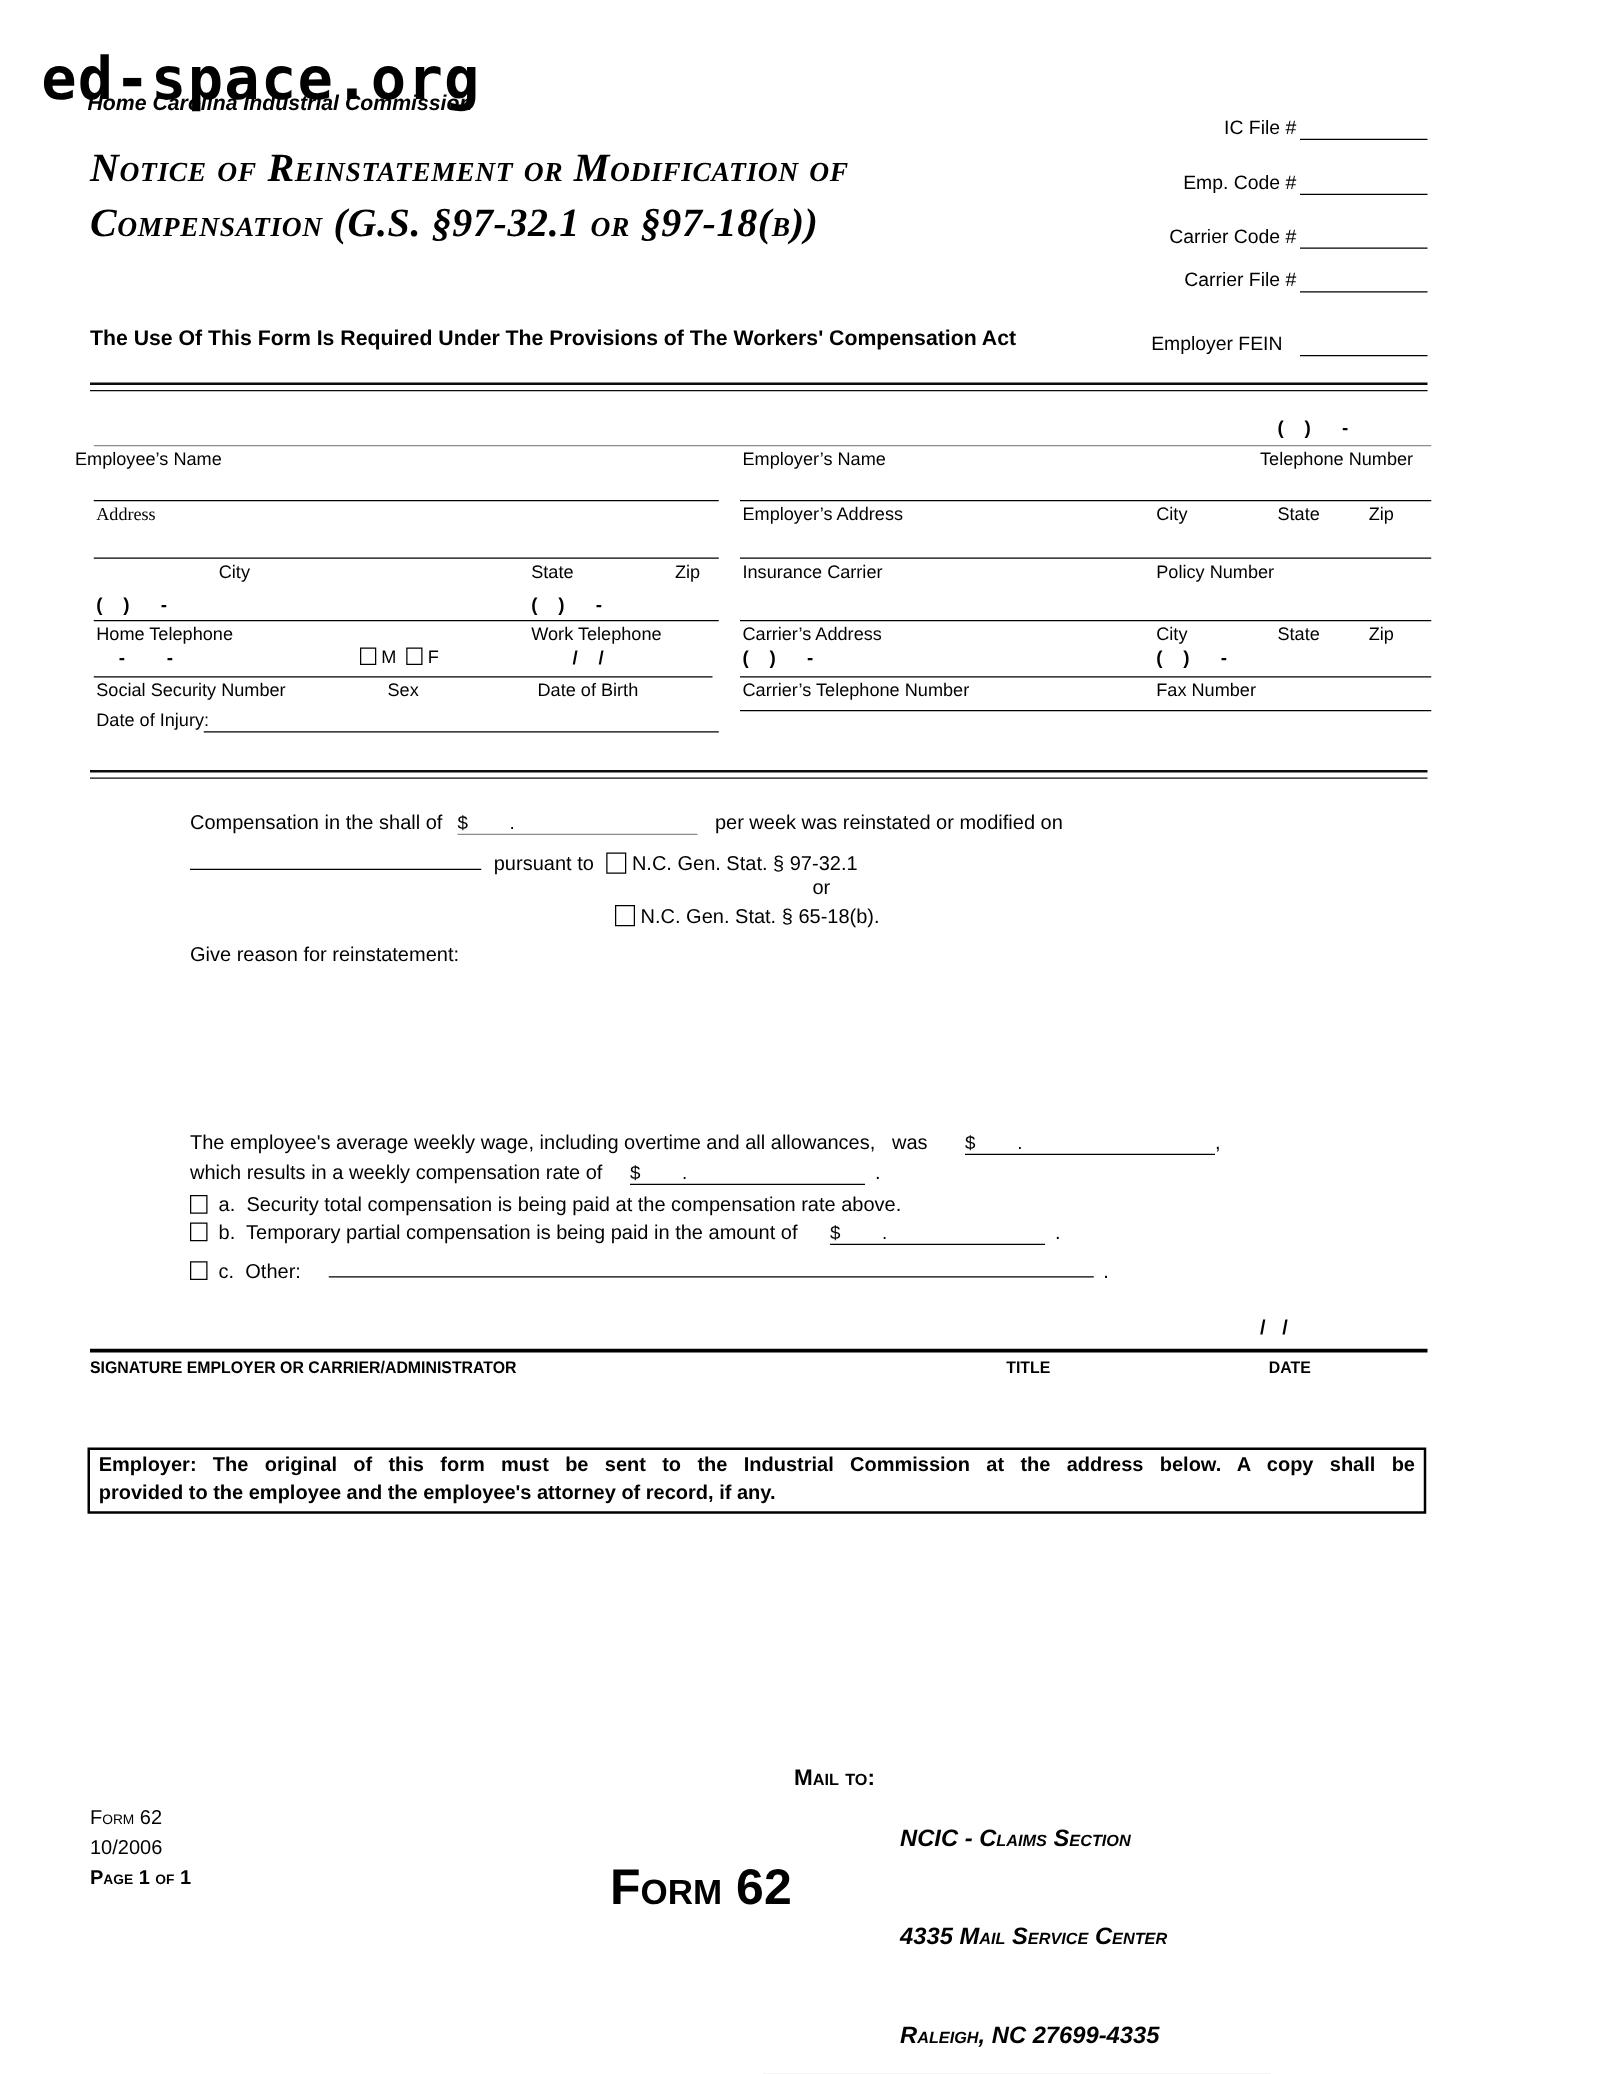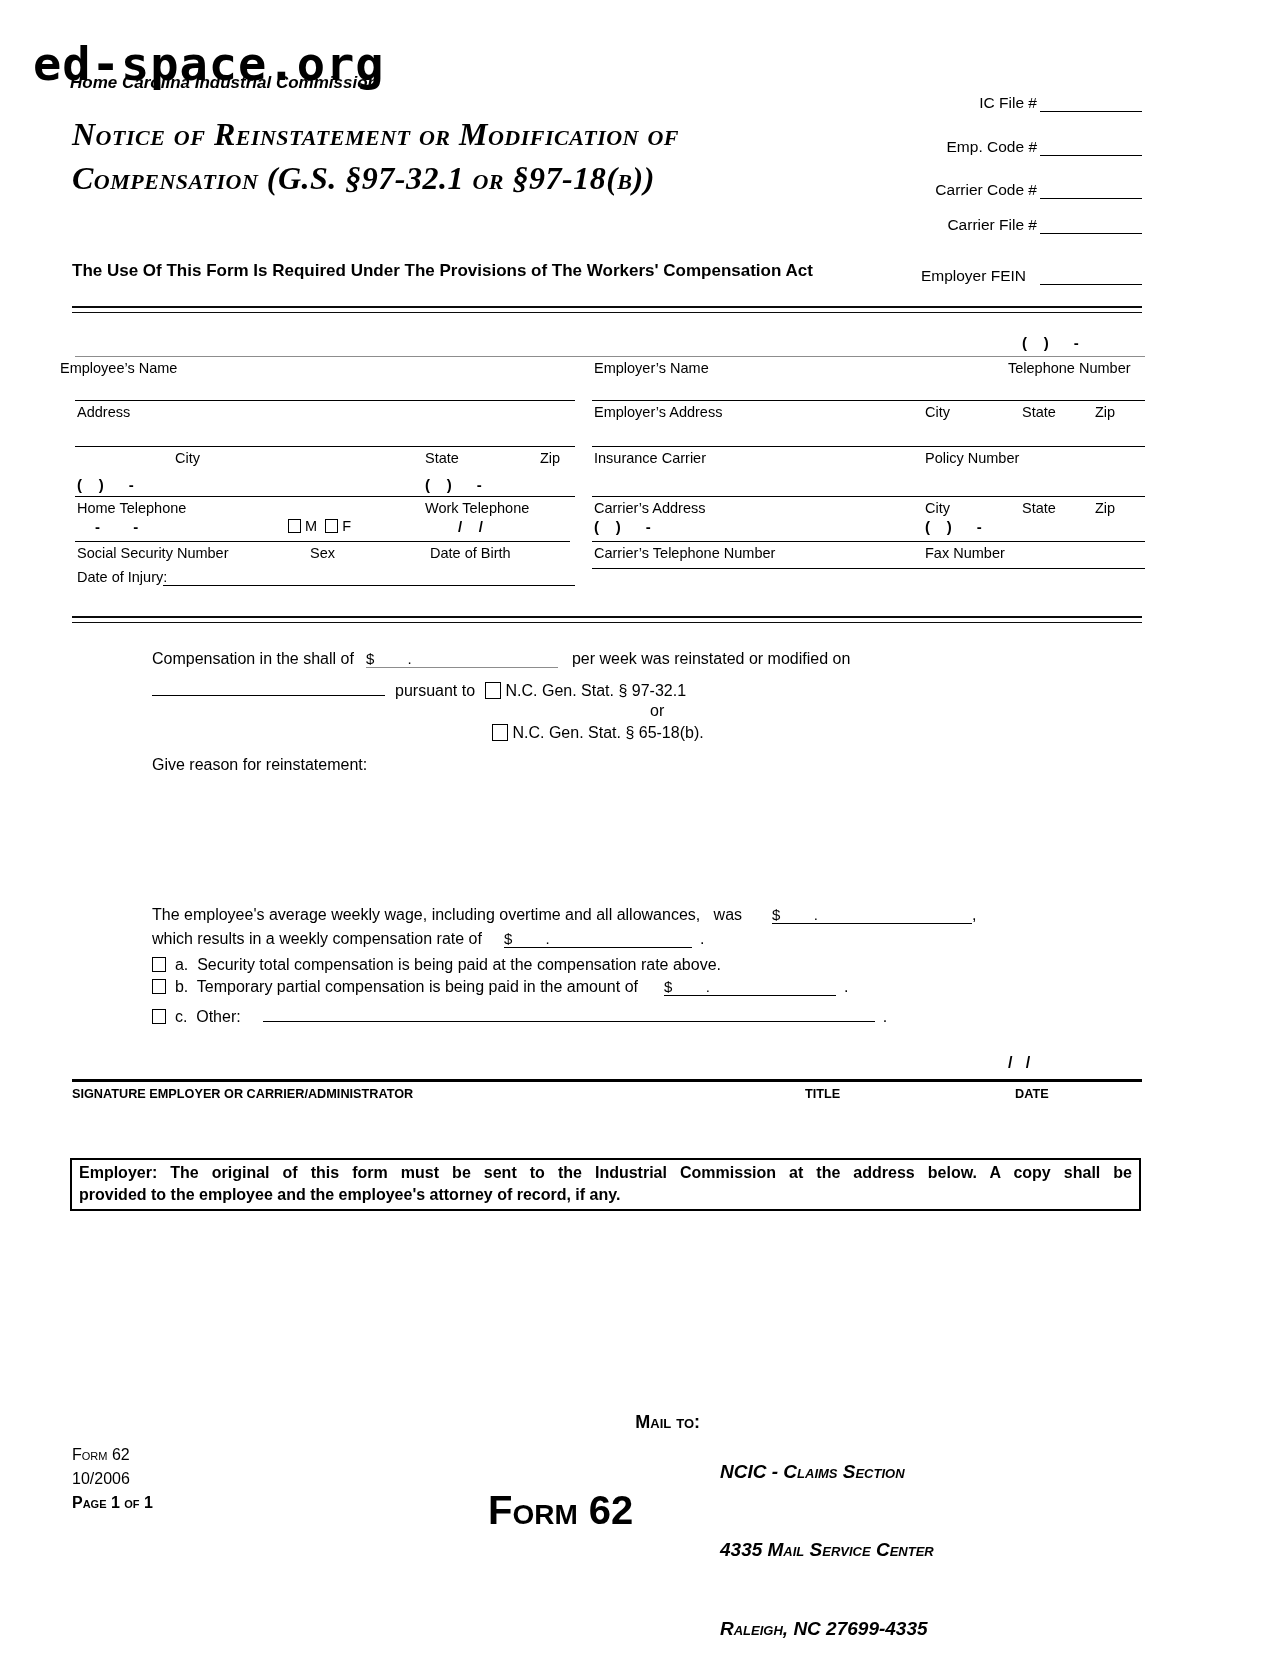--- a/index.html
+++ b/index.html
@@ -76,21 +76,21 @@
   <div class="drule" style="left:72px; top:306px; width:1070px;"></div>
 
   <div class="abs mask" style="left:1022px; top:334px;">(    )      -</div>
   <div class="hline gray" style="left:75px; top:356px; width:1070px;"></div>
   <div class="abs lbl" style="left:60px; top:360px;">Employee’s Name</div>
   <div class="abs lbl" style="left:594px; top:360px;">Employer’s Name</div>
   <div class="abs lbl" style="left:1008px; top:360px;">Telephone Number</div>
 
   <div class="hline" style="left:75px; top:400px; width:500px;"></div>
   <div class="hline" style="left:592px; top:400px; width:553px;"></div>
-  <div class="abs lbl" style="left:77px; top:404px;">Address</div>
+  <div class="abs lbl" style="left:77px; top:404px;font-family:Liberation Serif, serif;">Address</div>
   <div class="abs lbl" style="left:594px; top:404px;">Employer’s Address</div>
   <div class="abs lbl" style="left:925px; top:404px;">City</div>
   <div class="abs lbl" style="left:1022px; top:404px;">State</div>
   <div class="abs lbl" style="left:1095px; top:404px;">Zip</div>
 
   <div class="hline" style="left:75px; top:446px; width:500px;"></div>
   <div class="hline" style="left:592px; top:446px; width:553px;"></div>
   <div class="abs lbl" style="left:175px; top:450px;">City</div>
   <div class="abs lbl" style="left:425px; top:450px;">State</div>
   <div class="abs lbl" style="left:540px; top:450px;">Zip</div>

